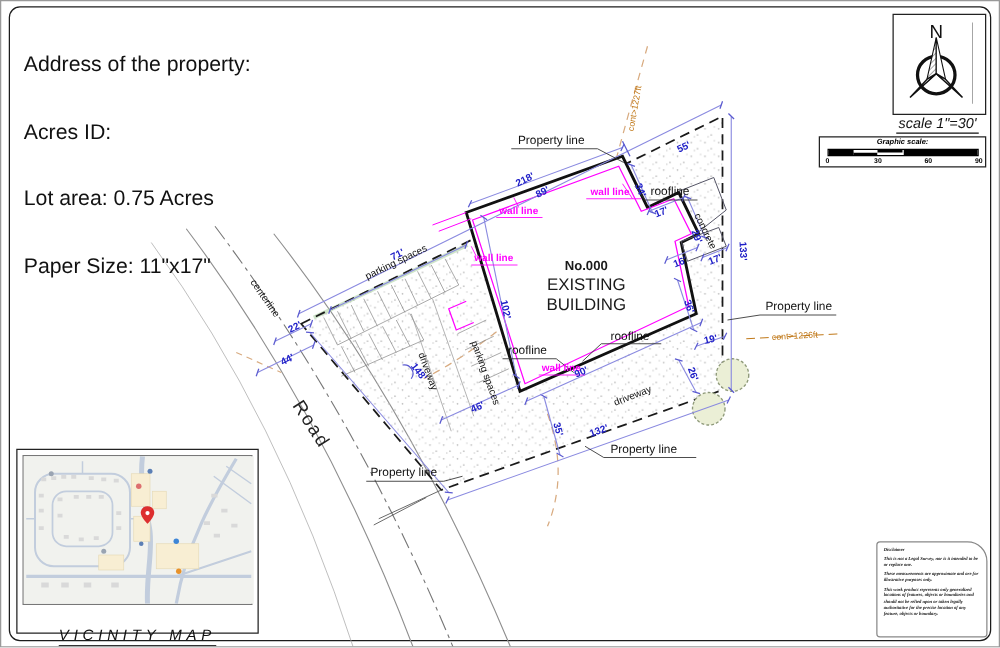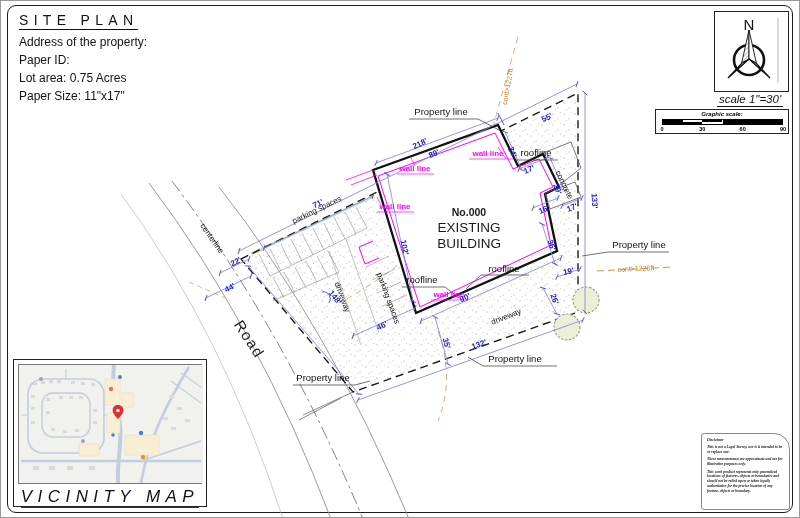--- a/index.html
+++ b/index.html
@@ -3,39 +3,39 @@
 <meta charset="utf-8">
 <style>
   html,body{margin:0;padding:0;background:#e8e8e8;}
   .sheet{position:relative;width:800px;height:518px;background:#fff;overflow:hidden;
          font-family:"Liberation Sans",sans-serif;border:1px solid #999;box-sizing:border-box;}
   .frame{position:absolute;left:6px;top:4px;right:6px;bottom:4px;border:1.6px solid #1c1c1c;border-radius:9px;pointer-events:none;}
 
   
   .title-block{position:absolute;left:18px;top:10px;color:#111;}
   .tb-title{font-size:14px;letter-spacing:.38em;border-bottom:1.2px solid #111;display:inline-block;padding-bottom:1px;margin-bottom:3px;}
-  .tb-line{font-size:12px;line-height:1.5;}
+  .tb-line{font-size:17px;line-height:1.5;margin-top:28px;}
 
   
   .north-box{position:absolute;left:713px;top:10px;width:73px;height:79px;border:1.2px solid #222;background:#fff;}
   .scale-label{position:absolute;left:705px;top:92px;width:88px;text-align:center;font-style:italic;font-size:11.5px;color:#111;}
   .scale-label span{border-bottom:1px solid #111;padding:0 2px 1px;}
 
   
   .gscale{position:absolute;left:654px;top:108px;width:134px;height:25px;border:1px solid #222;background:#fff;box-sizing:border-box;}
   .gs-title{font-size:6px;font-weight:bold;font-style:italic;text-align:center;line-height:8px;}
   .gs-bar{position:absolute;left:6px;top:9px;width:121px;height:6px;border:1px solid #000;box-sizing:border-box;}
   .gs-seg{position:absolute;top:0;height:100%;}
   .gs-ticks{position:absolute;left:6px;top:16px;width:121px;height:7px;}
   .gs-ticks span{position:absolute;transform:translateX(-50%);font-size:5.5px;font-weight:bold;}
 
   
   .vicinity{position:absolute;left:12px;top:358px;width:194px;height:148px;border:1.3px solid #222;background:#fff;padding:4px 4px 0;box-sizing:border-box;}
   .vmap-wrap{border:.8px solid #777;}
-  .vic-label{text-align:center;font-style:italic;font-size:17px;letter-spacing:.32em;margin-top:3px;color:#111;}
+  .vic-label{text-align:center;font-style:italic;font-size:12px;letter-spacing:.32em;margin-top:17px;color:#111;}
   .vic-label span{border-bottom:1px solid #333;padding-bottom:1px;}
 
   
   .disclaimer{position:absolute;left:700px;top:432px;width:89px;height:77px;border:1px solid #888;
               border-radius:3px 16px 3px 3px;background:#fff;box-sizing:border-box;padding:4px 5px;
               font-family:"Liberation Serif",serif;color:#111;}
   .disc-title{font-size:8px;font-weight:bold;font-style:italic;margin:0 0 2px;}
   .disclaimer p{font-size:3.7px;font-style:italic;font-weight:bold;line-height:1.3;margin:0 0 2.5px;}
 
   
@@ -197,23 +197,22 @@
       <text transform="translate(529,171) rotate(-22)" class="dim">17'</text>
       <text transform="translate(554,189) rotate(68)" class="dim">29'</text>
       <text transform="translate(544,211) rotate(-22)" class="dim">16'</text>
       <text transform="translate(572,209) rotate(-22)" class="dim">17'</text>
       <text transform="translate(548,245) rotate(70)" class="dim">36'</text>
       <text transform="translate(568,273) rotate(-12)" class="dim">19'</text>
       <text transform="translate(551,299) rotate(70)" class="dim">26'</text>
     </svg>
 
   <div class="title-block">
-    <div class="tb-title">SITE PLAN</div>
     <div class="tb-line">Address of the property:</div>
-    <div class="tb-line">Paper ID:</div>
+    <div class="tb-line">Acres ID:</div>
     <div class="tb-line">Lot area: 0.75 Acres</div>
     <div class="tb-line">Paper Size: 11"x17"</div>
   </div>
 
   <div class="north-box">
     <svg width="71" height="77" viewBox="0 0 71 77">
       <defs>
         <pattern id="hatch" width="3" height="3" patternUnits="userSpaceOnUse" patternTransform="rotate(45)">
           <rect width="3" height="3" fill="#fff"></rect>
             <line x1="0" y1="0" x2="0" y2="3" stroke="#777" stroke-width="1"></line>

